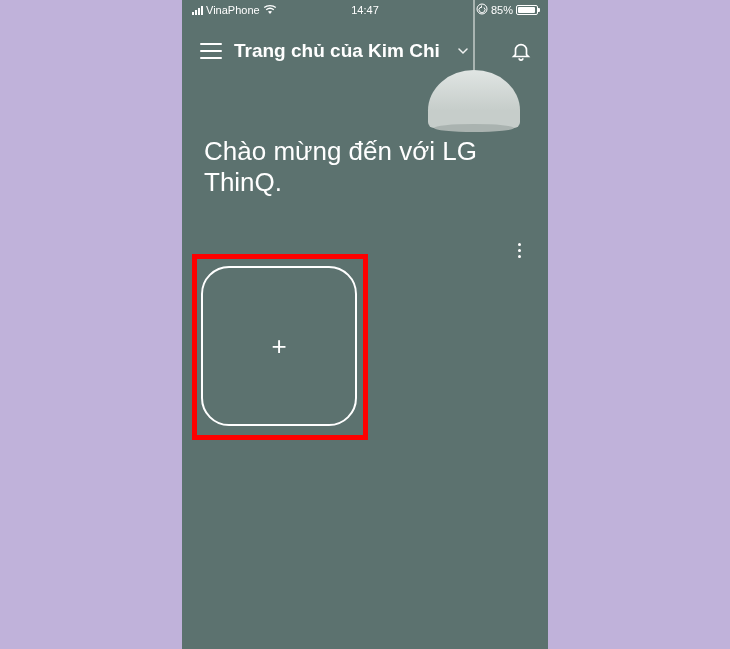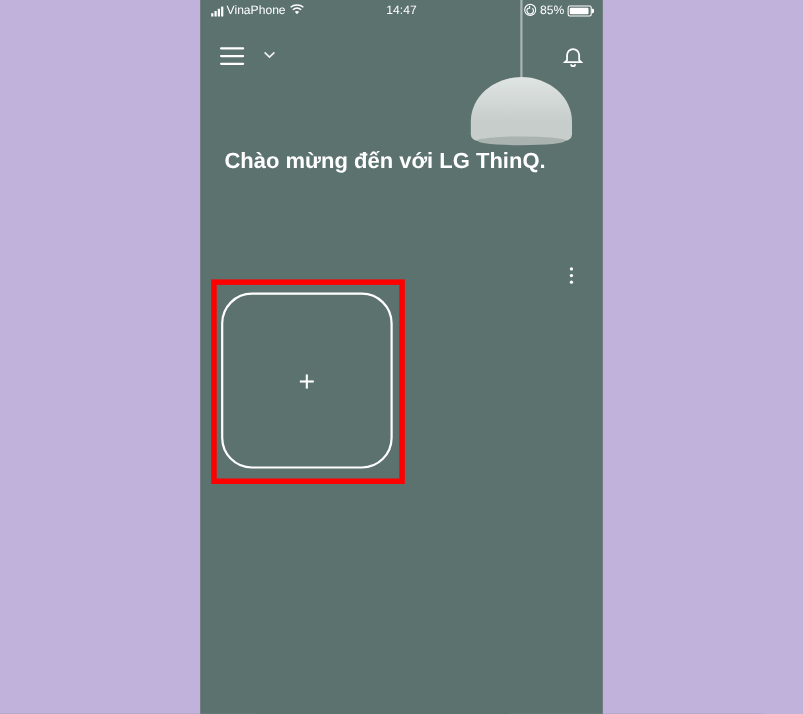--- a/index.html
+++ b/index.html
@@ -77,22 +77,22 @@
       border-radius: 50% 50% 6px 6px / 70% 70% 6px 6px;
       position: relative;
     }
     .lamp-shade::after {
       content:""; position:absolute; bottom:-4px; left:6px; right:6px; height:8px;
       background: #aab3b0; border-radius: 50%;
     }
 
     .welcome-text {
       color: #fff;
-      font-size: 20px;
-      font-weight: 700;
+      font-size: 26px;
+      font-weight: 400;
       padding: 64px 22px 0 22px;
     }
 
     .kebab-menu {
       position: absolute;
       right: 22px;
       top: 243px;
       width: 14px;
       display: flex;
       flex-direction: column;
@@ -170,20 +170,21 @@
         </span>
     </div>
   </div>
 
   <div class="nav-bar">
     <div class="menu-icon">
       <span></span>
         <span></span>
         <span></span>
     </div>
+    <div class="page-title">Trang chủ của Kim Chi</div>
     <div class="dropdown-chevron">
       <svg width="10" height="8" viewBox="0 0 10 8">
           <path d="M1 2 L5 6 L9 2" stroke="#fff" stroke-width="1.5" fill="none" stroke-linecap="round"></path>
         </svg>
     </div>
     <div class="nav-spacer"></div>
     <div class="bell-icon">
       <svg width="22" height="22" viewBox="0 0 24 24" fill="none" stroke="#fff" stroke-width="1.8">
         <path d="M18 16 v-5 a6 6 0 0 0 -12 0 v5 l-2 2 h16 z"></path>
         <path d="M10 20 a2 2 0 0 0 4 0"></path>

